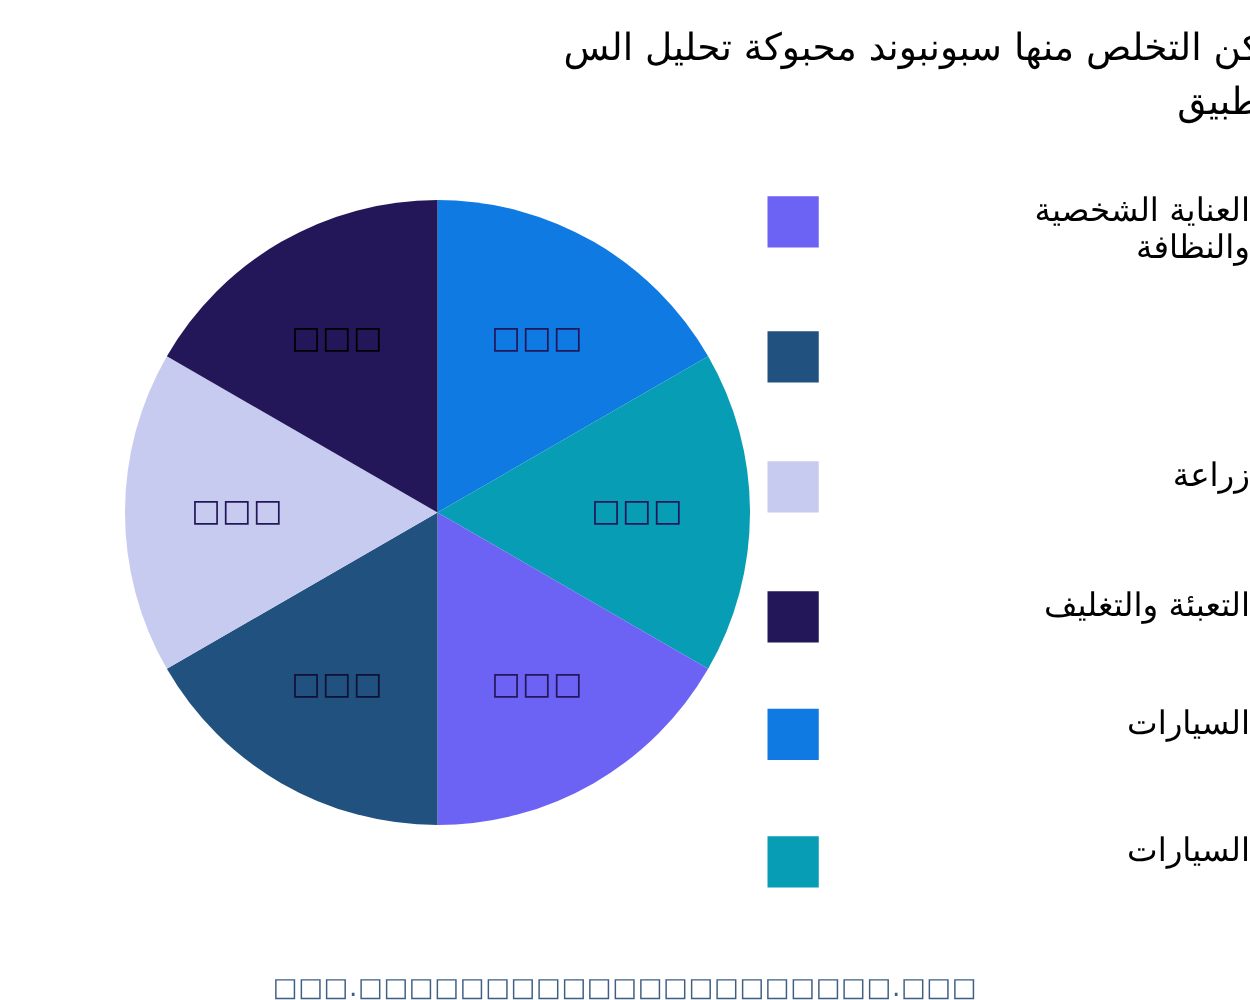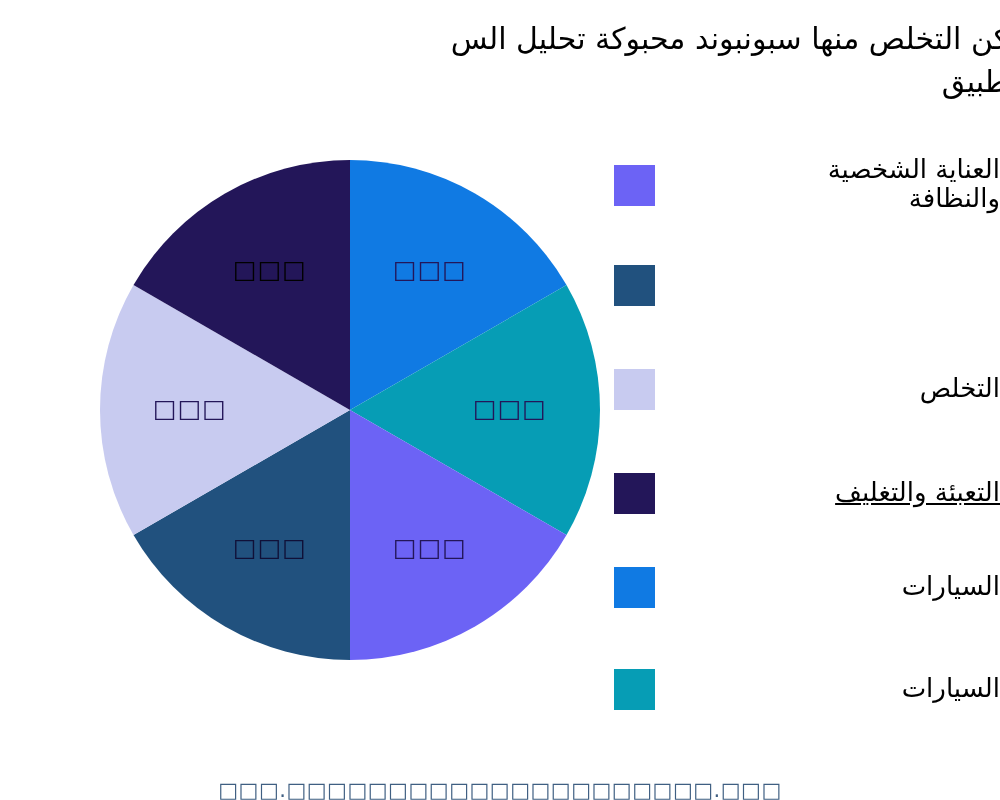--- a/index.html
+++ b/index.html
@@ -62,21 +62,21 @@
   #legend {
     position: absolute;
     left: 614px;
     top: 155px;
     width: 386px;
   }
   .legend-row {
     position: absolute;
     left: 0;
     display: flex;
-    align-items: center;
+    align-items: flex-start;
     width: 386px;
   }
   .legend-swatch {
     flex: 0 0 auto;
     width: 41px;
     height: 41px;
     margin-top: 2px;
   }
   .legend-label {
     margin-right: 0;
@@ -138,23 +138,23 @@
       <div class="legend-row" style="top: 0px;">
         <span class="legend-swatch" style="background: rgb(108, 99, 245);"></span>
         <span class="legend-label">العناية الشخصية
 والنظافة</span>
       </div>
       <div class="legend-row" style="top: 108px;">
         <span class="legend-swatch" style="background: rgb(33, 81, 126);"></span>
       </div>
       <div class="legend-row" style="top: 212px;">
         <span class="legend-swatch" style="background: rgb(200, 203, 240);"></span>
-        <span class="legend-label">التخلص</span>
+        <span class="legend-label">زراعة</span>
       </div>
-      <div class="legend-row" style="top: 316px; text-decoration: underline;">
+      <div class="legend-row" style="top: 316px;">
         <span class="legend-swatch" style="background: rgb(35, 22, 89);"></span>
         <span class="legend-label">التعبئة والتغليف</span>
       </div>
       <div class="legend-row" style="top: 410px;">
         <span class="legend-swatch" style="background: rgb(16, 122, 227);"></span>
         <span class="legend-label">السيارات</span>
       </div>
       <div class="legend-row" style="top: 512px;">
         <span class="legend-swatch" style="background: rgb(6, 157, 181);"></span>
         <span class="legend-label">السيارات</span>

